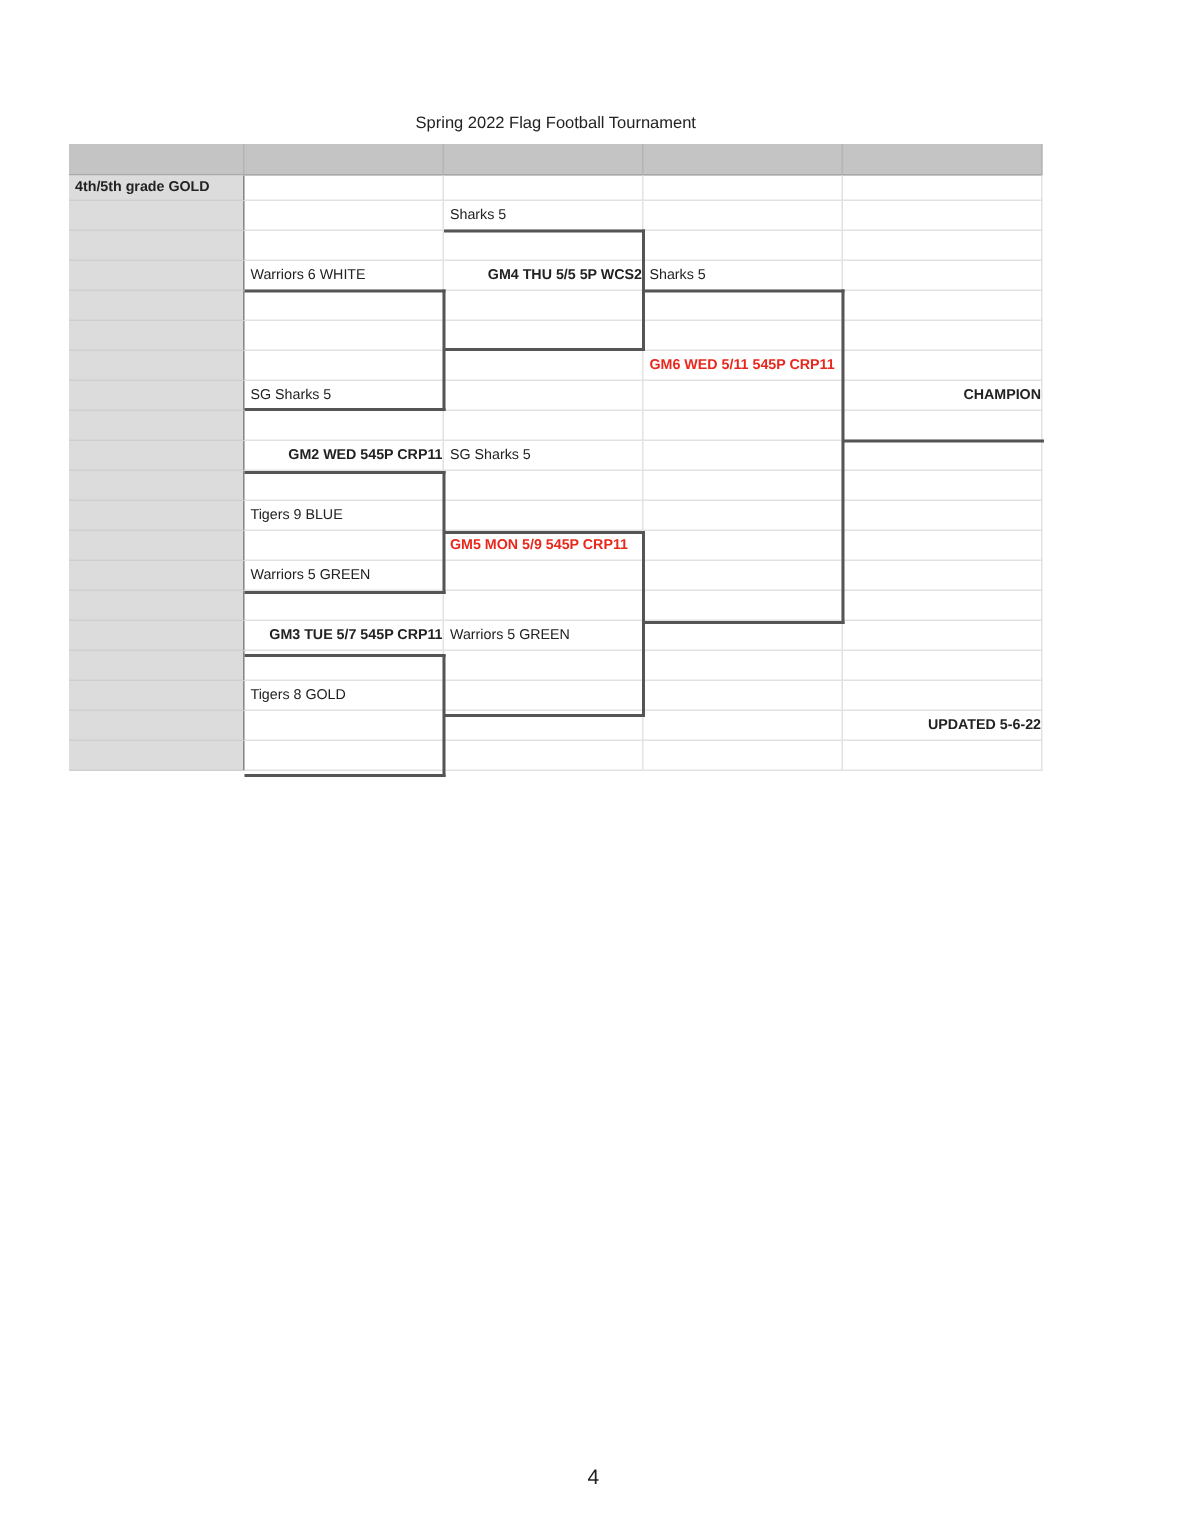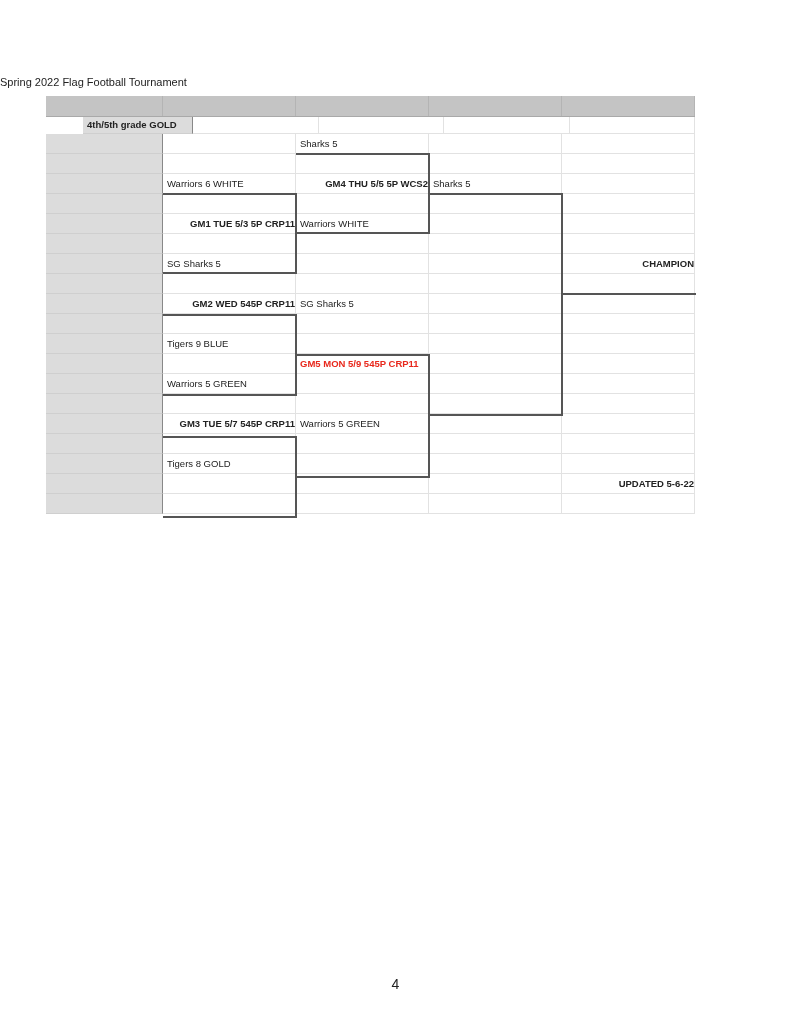--- a/index.html
+++ b/index.html
@@ -1,22 +1,22 @@
 <!DOCTYPE html>
 <html><head>
 <meta charset="utf-8">
 <style>
   html, body { margin:0; padding:0; background:#ffffff; }
   body { width:791px; height:1024px; position:relative; font-family:"Liberation Sans", sans-serif; color:#222; overflow:hidden; }
-  .title { position:absolute; left:0; width:741px; top:76px; font-size:11px; color:#222; }
+  .title { position:absolute; left:0; width:741px; top:76px; text-align:center; font-size:11px; color:#222; }
   .sheet { position:absolute; left:46px; top:96px; width:649px; }
   .hdr { display:flex; height:20px; background:#c4c4c4; border-bottom:1px solid #a9a9a9; }
   .hdr div { border-right:1px solid #b4b4b4; box-sizing:border-box; }
   .row { display:flex; height:20px; box-sizing:border-box; }
-  .row.first { height:17px;margin-left:37px; }
+  .row.first { height:17px; }
   .cell { box-sizing:border-box; border-bottom:1px solid #e2e2e2; border-right:1px solid #e2e2e2; font-size:9.5px; line-height:19px; padding-left:4px; white-space:nowrap; overflow:visible; position:relative; }
   .row.first .cell { line-height:16px; }
   .c0 { width:117px; background:#dcdcdc; border-right:1px solid #888; border-bottom:1px solid #cfcfcf; font-weight:bold; }
   .c1, .c2, .c3, .c4 { width:133px; }
   .bold { font-weight:bold;text-align:right; }
   .red { color:#e8281c; font-weight:bold; }
   .center { text-align:right; padding-left:0; }
   .bracket { position:absolute; border:2.5px solid #555; border-left:none; box-sizing:border-box; pointer-events:none; }
   .hline { position:absolute; height:0; border-top:2.5px solid #555; pointer-events:none; }
   .page-num { position:absolute; left:0; width:791px; top:976px; text-align:center; font-size:14px; color:#222; }
@@ -65,30 +65,30 @@
       </div>
       <div class="row">
         <div class="cell c0"></div>
         <div class="cell c1"></div>
         <div class="cell c2"></div>
         <div class="cell c3"></div>
         <div class="cell c4"></div>
       </div>
       <div class="row">
         <div class="cell c0"></div>
-        <div class="cell c1 bold">GM1 TUE 5/3 5P CRP11</div>
-        <div class="cell c2">Warriors WHITE</div>
+        <div class="cell c1"></div>
+        <div class="cell c2"></div>
         <div class="cell c3"></div>
         <div class="cell c4"></div>
       </div>
       <div class="row">
         <div class="cell c0"></div>
         <div class="cell c1"></div>
         <div class="cell c2"></div>
-        <div class="cell c3"></div>
+        <div class="cell c3 red">GM6 WED 5/11 545P CRP11</div>
         <div class="cell c4"></div>
       </div>
       <div class="row">
         <div class="cell c0"></div>
         <div class="cell c1">SG Sharks 5</div>
         <div class="cell c2"></div>
         <div class="cell c3"></div>
         <div class="cell c4 bold center">CHAMPION</div>
       </div>
       <div class="row">

